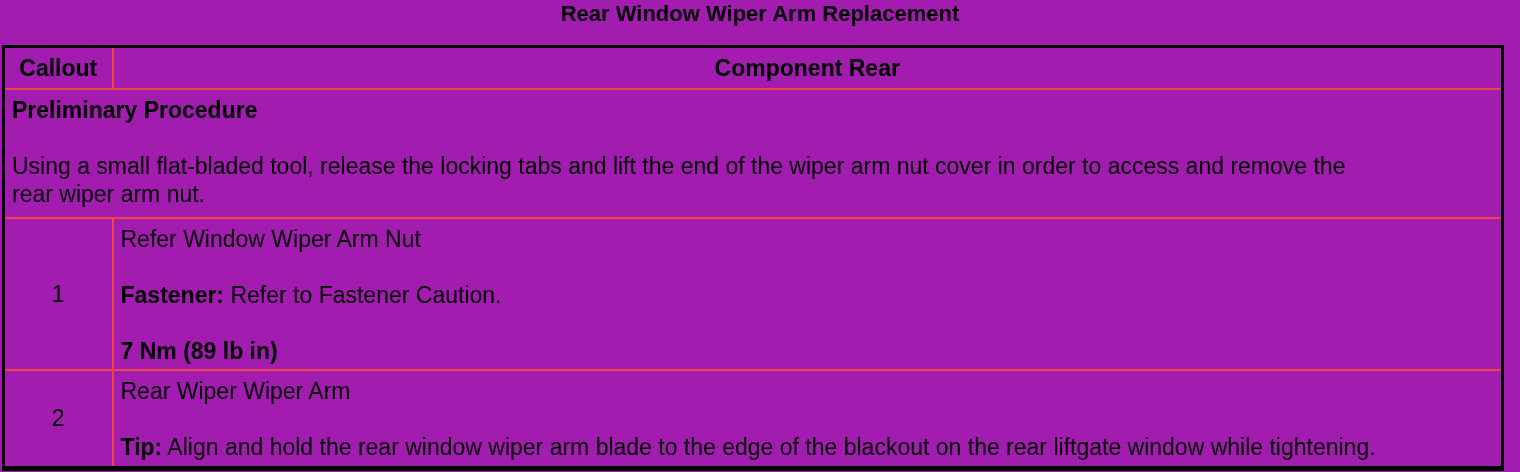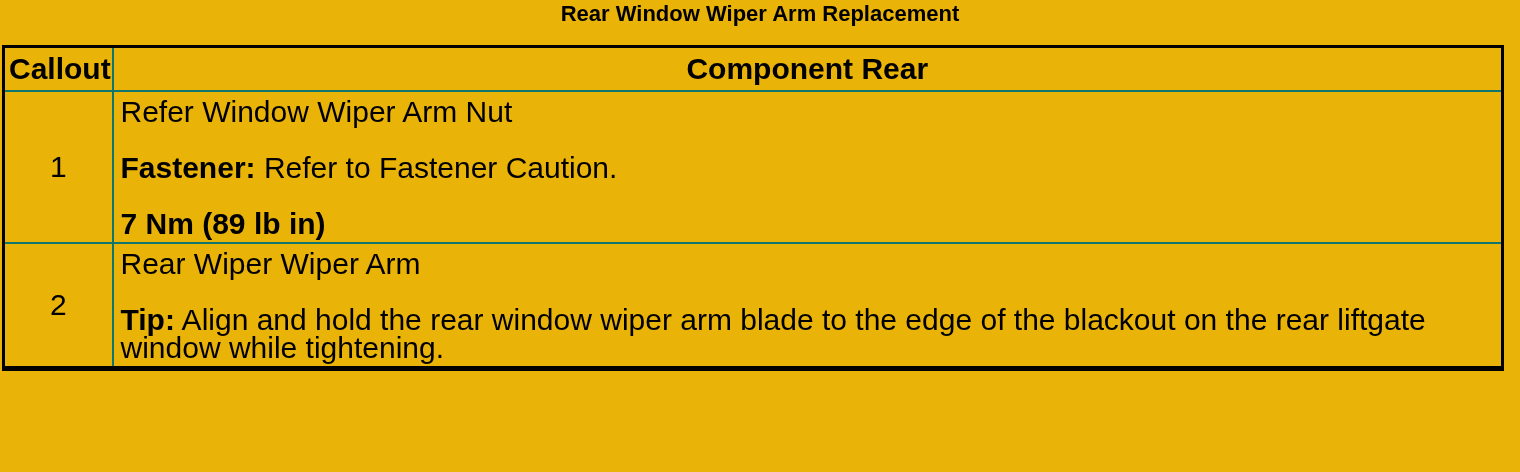--- a/index.html
+++ b/index.html
@@ -6,42 +6,42 @@
     margin: 0;
     padding: 0;
     background: #ffffff;
     color: #000000;
     font-family: "Liberation Sans", sans-serif;
   }
   .page {
     position: relative;
     width: 1520px;
     height: 472px;
-    background: #eab308;
+    background: #a21caf;
     overflow: hidden;
   }
   .doc-title {
     margin: 2px 0 0 0;
     font-size: 22px;
     line-height: 24px;
     font-weight: bold;
     text-align: center;
   }
   table.component-table {
     border-collapse: collapse;
     table-layout: fixed;
     width: 1502px;
     margin: 19px 0 0 2px;
     border: 3px solid #000000;
     border-bottom-width: 5px;
   }
   col.col-callout { width: 109px; }
   th, td {
-    border: 2px solid #0f766e;
-    font-size: 30px;
+    border: 2px solid #ef4444;
+    font-size: 23px;
     color: #000000;
   }
   th {
     padding: 4px 4px;
     font-weight: bold;
     text-align: center;
     height: 32px;
   }
   td.content-cell {
     padding: 6px 6px 4px 7px;
@@ -73,20 +73,27 @@
       <col class="col-callout">
       <col>
     </colgroup>
     <thead>
       <tr>
         <th>Callout</th>
         <th>Component Rear</th>
       </tr>
     </thead>
     <tbody>
+      <tr class="row-preliminary">
+        <td class="content-cell" colspan="2">
+          <p class="bold">Preliminary Procedure</p>
+          <p class="gap">Using a small flat-bladed tool, release the locking tabs and lift the end of the wiper arm nut cover in order to access and remove the</p>
+          <p>rear wiper arm nut.</p>
+        </td>
+      </tr>
 
       <tr class="row-1">
         <td class="callout-cell">1</td>
         <td class="content-cell">
           <p>Refer Window Wiper Arm Nut</p>
           <p class="gap">
             <span class="bold">Fastener:</span><span> Refer to Fastener Caution.</span>
           </p>
           <p class="gap bold">7 Nm (89 lb in)</p>
         </td>

